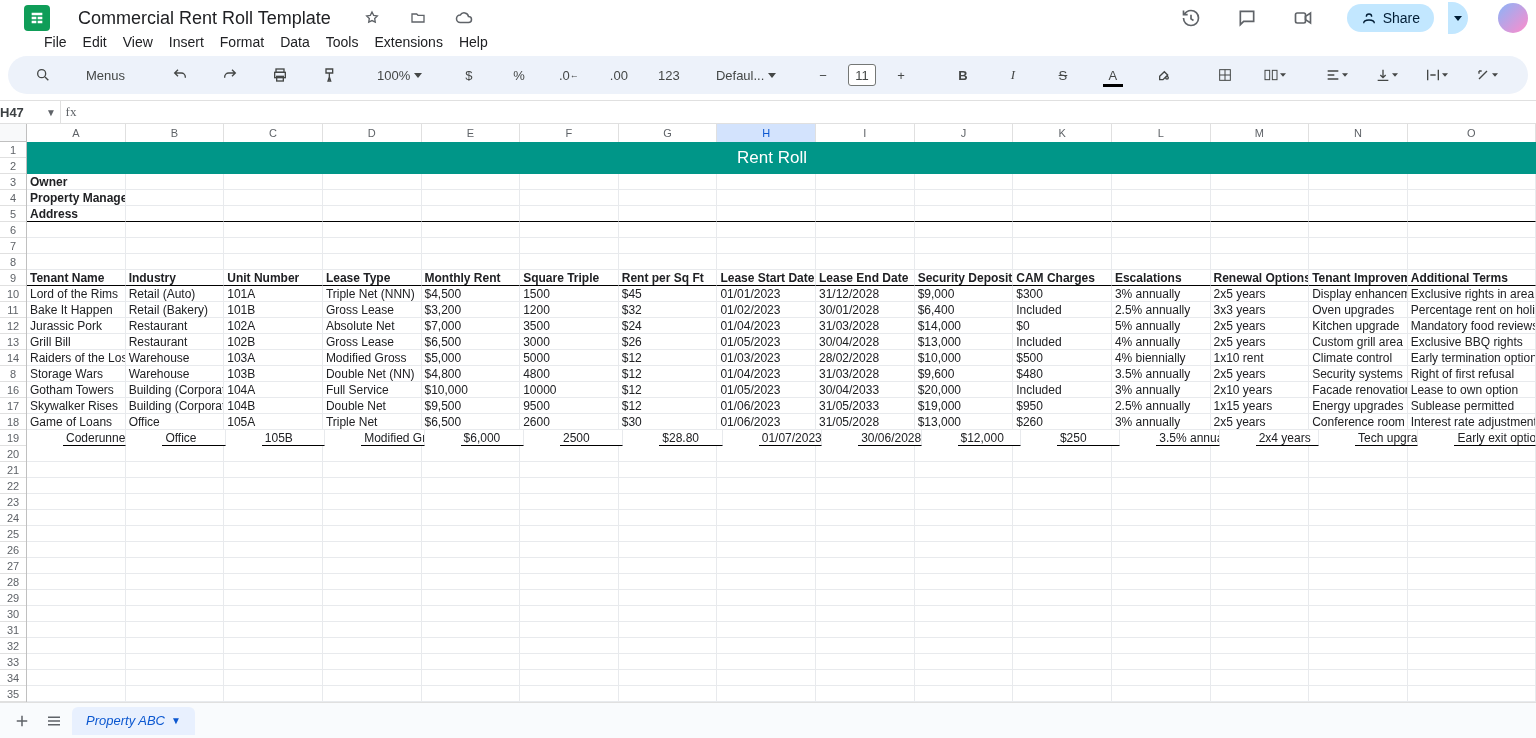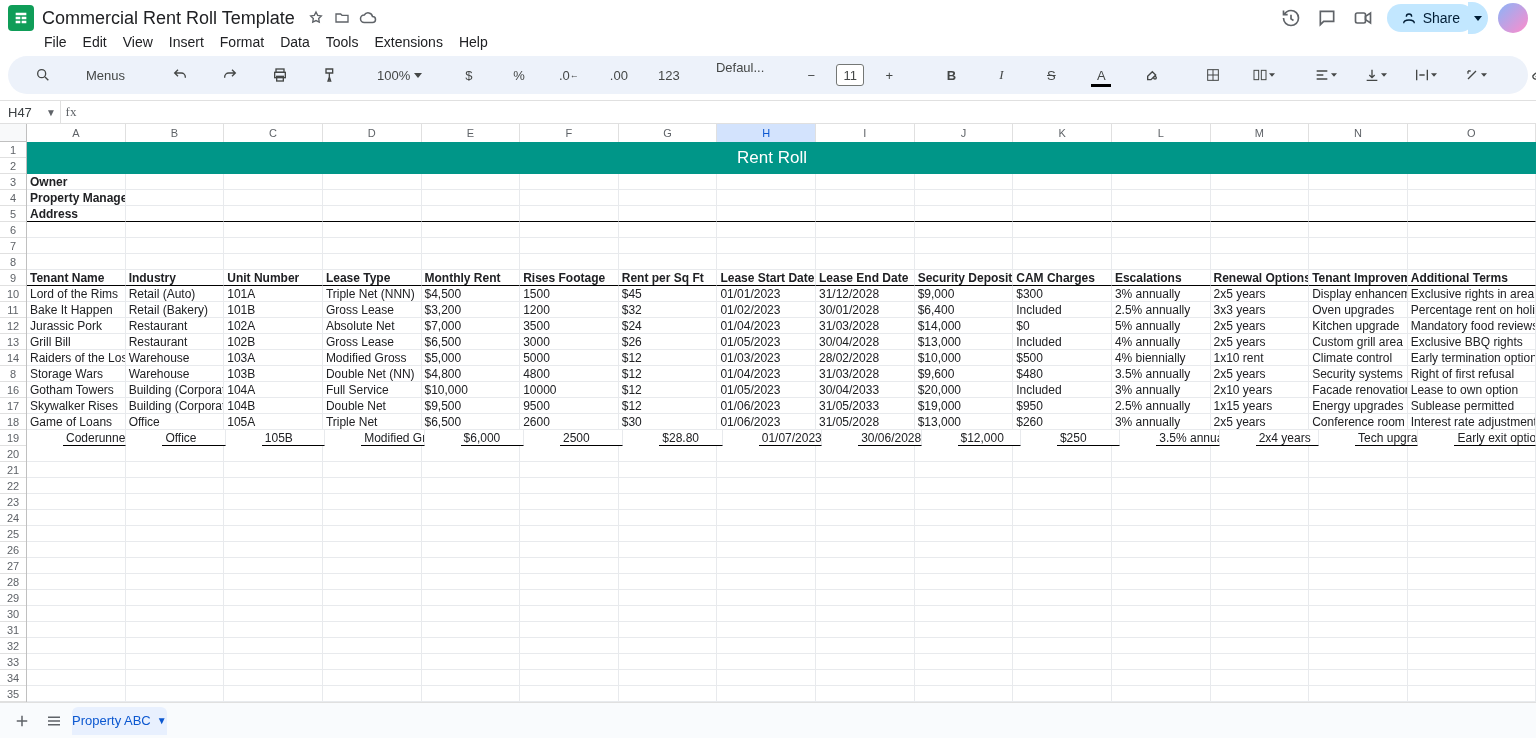--- a/index.html
+++ b/index.html
@@ -1,50 +1,50 @@
 <!DOCTYPE html>
 <html><head>
 <meta charset="utf-8">
 <style>
   * { box-sizing: border-box; margin:0; padding:0; }
   html,body { width:1536px; height:738px; font-family: Arial, "Helvetica Neue", sans-serif; background:#fff; color:#202124; overflow:hidden;}
   
-  .docbar { display:flex; align-items:center; height:32px; padding:4px 8px 0 8px; }
+  .docbar { display:flex; align-items:center; height:32px; padding:4px 8px 0 24px;gap:20px; }
   .docbar .logo { width:26px; height:26px; background:#0f9d58; border-radius:4px; display:flex; align-items:center; justify-content:center; margin-right:8px;}
   .docbar .logo svg { width:16px; height:16px; }
   .docbar .title { font-size:18px; color:#202124; margin-right:8px;}
   .docbar .ticon { width:18px; height:18px; color:#5f6368; margin:0 4px; display:flex; align-items:center; justify-content:center;}
   .docbar .spacer { flex:1; }
   .docbar .raction { width:28px; height:28px; color:#5f6368; display:flex; align-items:center; justify-content:center; margin:0 4px;}
   .share-btn { display:flex; align-items:center; background:#c2e7ff; color:#001d35; font-size:14px; font-weight:400; border-radius:20px; padding:6px 14px; margin-left:6px; cursor:pointer;}
   .share-btn svg { width:16px; height:16px; margin-right:6px;}
   .share-caret { width:20px; height:32px; display:flex; align-items:center; justify-content:center; background:#c2e7ff; border-radius:0 20px 20px 0; margin-left:-6px; color:#001d35;}
   .avatar { width:30px; height:30px; border-radius:50%; background:linear-gradient(135deg,#8ab4f8,#ff8bcb); margin-left:10px;}
   
   .menubar { display:flex; align-items:center; height:24px; padding:0 8px 4px 44px; font-size:14px; color:#202124;}
   .menubar .mitem { margin-right:16px; cursor:pointer;}
   
   .toolbar-wrap { padding:0 8px 6px 8px;}
   .toolbar { display:flex; align-items:center; height:38px; background:#edf2fa; border-radius:24px; padding:0 10px; color:#444746;}
   .tbtn { min-width:26px; height:26px; display:flex; align-items:center; justify-content:center; margin:0 12px; border-radius:4px; cursor:pointer; font-size:13px;}
   .tbtn.text { padding:0 6px; min-width:auto;}
   .tsep { width:1px; height:20px; background:#c7c7c7; margin:0 6px;}
   .zoom { font-size:13px; margin:0 4px;}
-  .fontname { font-size:13px; margin:0 4px; min-width:60px;flex-direction:column;}
+  .fontname { font-size:13px; margin:0 4px; min-width:60px;}
   .fsize-group { display:flex; align-items:center;}
   .fsize-box { width:28px; height:22px; border:1px solid #747775; border-radius:3px; display:flex; align-items:center; justify-content:center; font-size:13px; background:#fff;}
   .tb-b { font-weight:700;}
   .tb-i { font-style:italic; font-family:Georgia,serif;}
   .tb-s { text-decoration:line-through;}
   .tb-A { position:relative;}
   .tb-A::after { content:""; position:absolute; left:3px; right:3px; bottom:1px; height:3px; background:#000;}
   .collapse-caret { margin-left:auto; color:#5f6368;}
   
   .fx-row { display:flex; align-items:center; height:24px; border-top:1px solid #e0e0e0; border-bottom:1px solid #e0e0e0; font-size:13px;}
-  .namebox { width:60px; padding-left:8px; color:#3c4043; display:flex; align-items:center; justify-content:space-between;}
+  .namebox { width:60px; padding-left:0; color:#3c4043; display:flex; align-items:center; justify-content:space-between;font-weight:bold;}
   .namebox .caret { font-size:10px; color:#5f6368; margin-right:4px;}
   .fx-sep { width:1px; height:100%; background:#e0e0e0;}
   .fx-label { width:20px; text-align:center; color:#5f6368; font-family:Georgia,serif;}
   .fx-input { flex:1; height:100%; border:none; outline:none; padding-left:4px; font-size:13px;}
   
   .grid-area { position:relative; height:600px; overflow:hidden; font-size:12px; color:#202124;}
   .grid-inner { display:flex; }
   .rowhdrs { display:flex; flex-direction:column; border-right:1px solid #c0c0c0;}
   .corner { width:26px; height:18px; background:#f8f9fa; border-bottom:1px solid #c0c0c0;}
   .rh { width:26px; height:16px; background:#fff; border-bottom:1px solid #e0e0e0; display:flex; align-items:center; justify-content:center; font-size:11px; color:#5f6368;}
@@ -60,21 +60,21 @@
   .row.meta .cell:first-child, .row.meta .cellA { font-weight:700;}
   .row.hdr .cell { font-weight:700; border-bottom:1px solid #000;}
   .row.data .cell { }
   .row.data.last .cell { border-bottom:1px solid #000;margin-left:36px;}
   .meta-underline .cell { border-bottom:1px solid #000;}
   
   .cA{width:100px}.cB{width:100px}.cC{width:100px}.cD{width:100px}.cE{width:100px}.cF{width:100px}.cG{width:100px}.cH{width:100px}.cI{width:100px}.cJ{width:100px}.cK{width:100px}.cL{width:100px}.cM{width:100px}.cN{width:100px}.cO{width:130px}
   
   .sheetbar { position:absolute; left:0; right:0; bottom:0; height:36px; border-top:1px solid #e0e0e0; background:#f9fbfd; display:flex; align-items:center; padding:0 8px;}
   .sb-btn { width:28px; height:28px; display:flex; align-items:center; justify-content:center; color:#5f6368; margin-right:4px; cursor:pointer;}
-  .sheet-tab { display:flex; align-items:center; height:28px; padding:0 0; border-radius:6px 6px 0 0; font-size:13px; font-weight:500; color:#0b57d0; background:#e8f0fe; cursor:pointer;}
+  .sheet-tab { display:flex; align-items:center; height:28px; padding:0 14px; border-radius:6px 6px 0 0; font-size:13px; font-weight:500; color:#0b57d0; background:#e8f0fe; cursor:pointer;font-style:italic;}
   .sheet-tab .caret{ margin-left:6px; font-size:10px;}
   svg { display:block;}
 </style>
 </head>
 <body>
 
 <div class="docbar">
   <div class="logo">
     <svg viewBox="0 0 24 24" fill="#fff">
         <path d="M3 3h18v18H3z" fill="none"></path>
@@ -498,21 +498,21 @@
             <div class="cell cM"></div>
             <div class="cell cN"></div>
             <div class="cell cO"></div>
           </div>
           <div class="row hdr">
             <div class="cell cA">Tenant Name</div>
             <div class="cell cB">Industry</div>
             <div class="cell cC">Unit Number</div>
             <div class="cell cD">Lease Type</div>
             <div class="cell cE">Monthly Rent</div>
-            <div class="cell cF">Rises Footage</div>
+            <div class="cell cF">Square Triple</div>
             <div class="cell cG">Rent per Sq Ft</div>
             <div class="cell cH">Lease Start Date</div>
             <div class="cell cI">Lease End Date</div>
             <div class="cell cJ">Security Deposit</div>
             <div class="cell cK">CAM Charges</div>
             <div class="cell cL">Escalations</div>
             <div class="cell cM">Renewal Options</div>
             <div class="cell cN">Tenant Improvements</div>
             <div class="cell cO">Additional Terms</div>
           </div>

